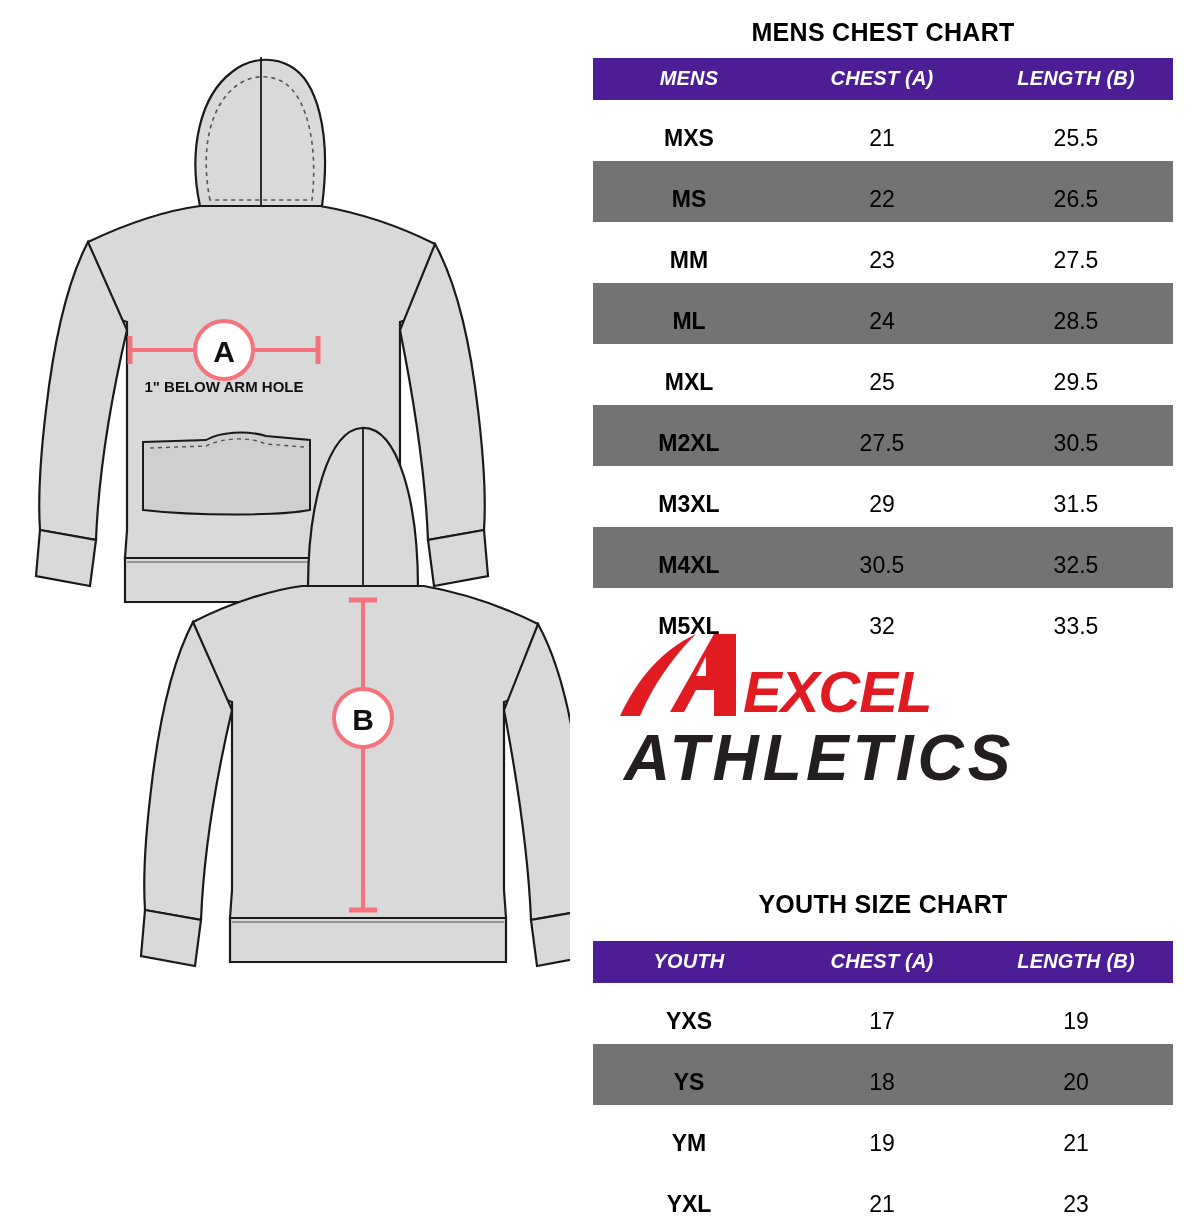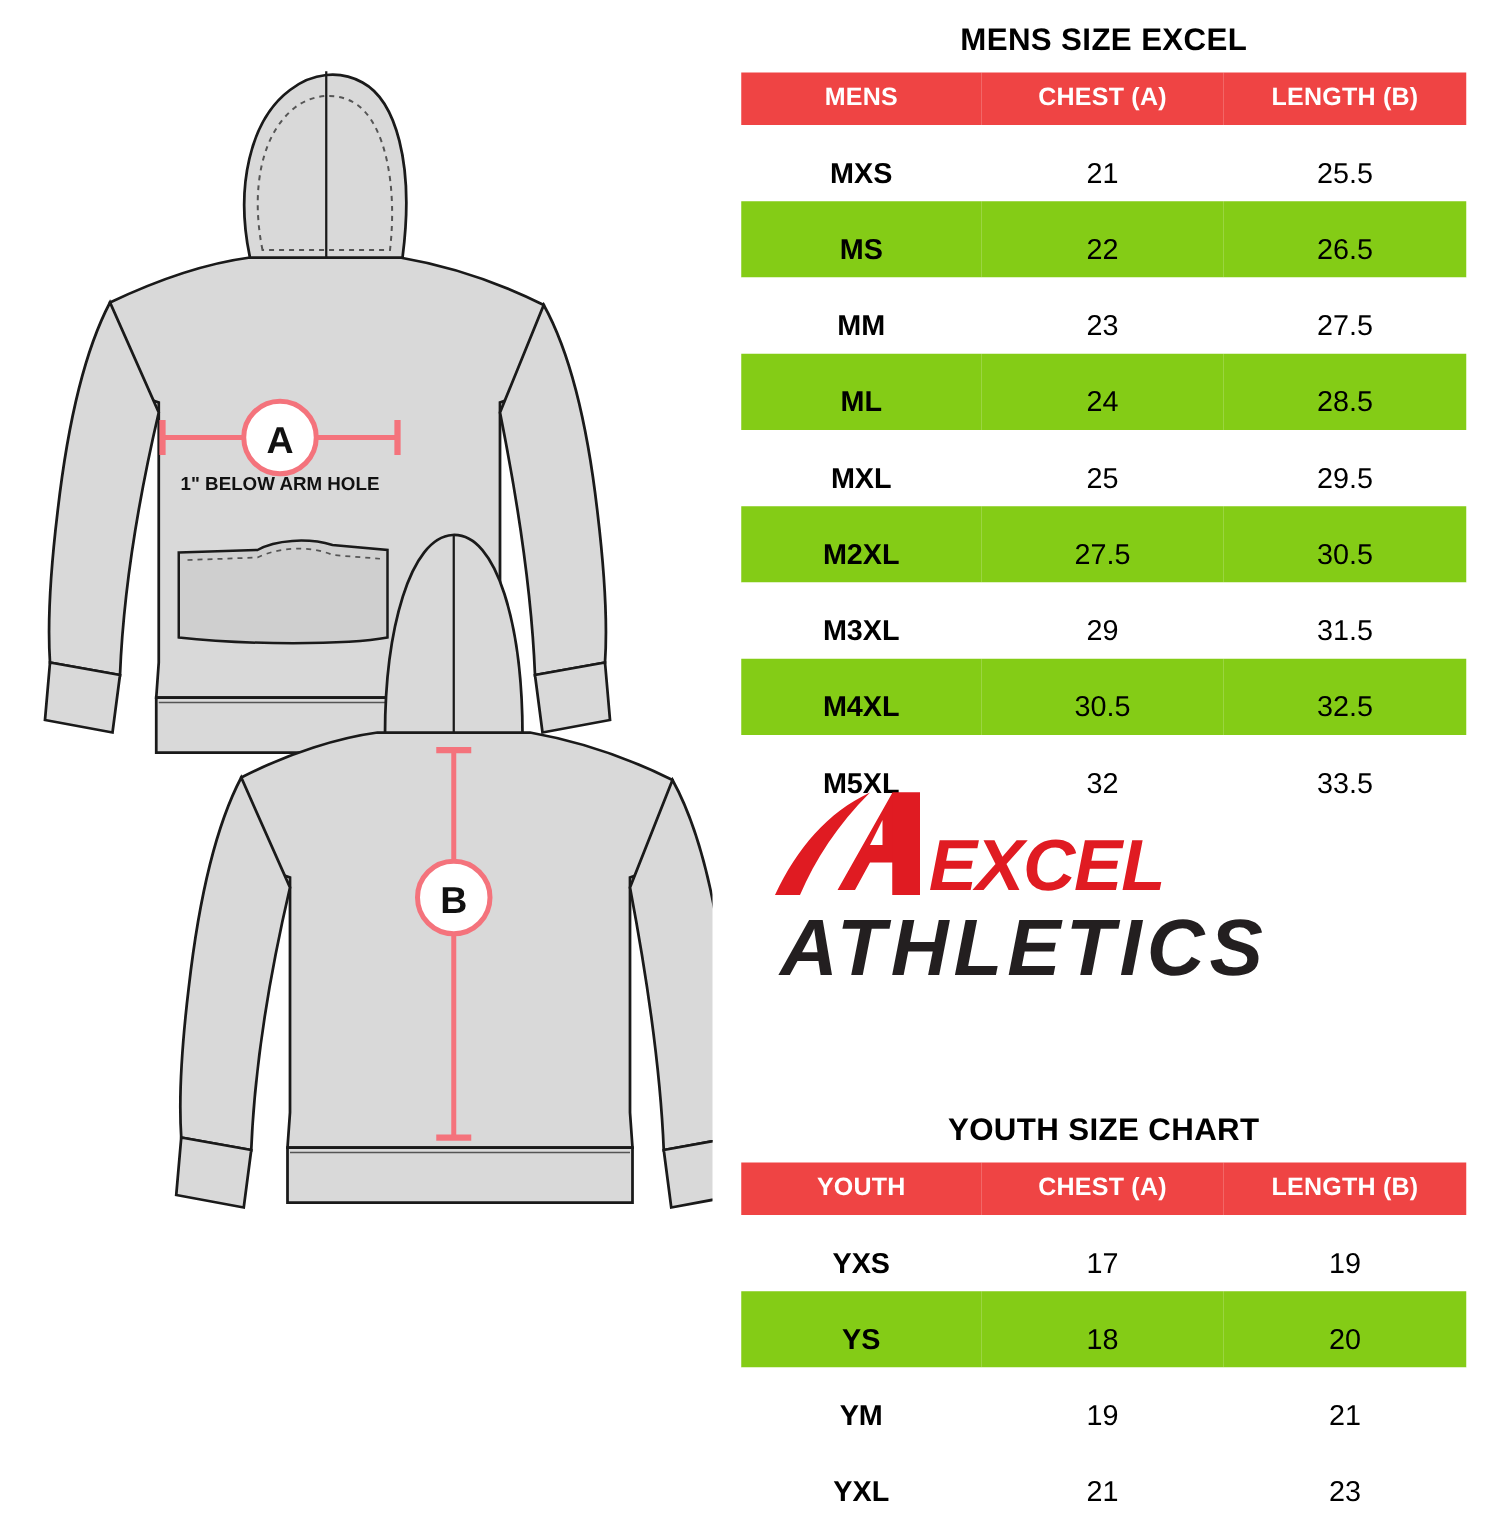--- a/index.html
+++ b/index.html
@@ -45,36 +45,37 @@
     text-align: center;
     font-size: 25px;
     font-weight: bold;
     letter-spacing: 0.3px;
   }
   table.size-chart {
     border-collapse: collapse;
     table-layout: fixed;
   }
   table.size-chart th {
-    background: #ef4444;
+    background: #4c1d95;
     color: #ffffff;
     font-size: 20px;
     font-weight: bold;
     padding: 9px 0 10px 0;
     text-align: center;
     letter-spacing: 0.2px;
+    font-style: italic;
   }
   table.size-chart td {
     font-size: 23px;
     text-align: center;
     padding: 25px 0 9px 0;
     background: #ffffff;
   }
   table.size-chart tr.alt td {
-    background: #84cc16;
+    background: #737373;
   }
   table.size-chart td.size-label {
     font-weight: bold;
   }
 
   #mens-chart-block {
     position: absolute;
     left: 593px;
     top: 18px;
     width: 580px;
@@ -83,21 +84,21 @@
   #mens-table col.c1 { width: 192px; }
   #mens-table col.c2 { width: 194px; }
   #mens-table col.c3 { width: 194px; }
 
   #youth-chart-block {
     position: absolute;
     left: 593px;
     top: 890px;
     width: 580px;
   }
-  #youth-table { width: 580px; margin-top: 11px; }
+  #youth-table { width: 580px; margin-top: 22px; }
   #youth-table col.c1 { width: 192px; }
   #youth-table col.c2 { width: 194px; }
   #youth-table col.c3 { width: 194px; }
 
   
   #logo-block {
     position: absolute;
     left: 610px;
     top: 620px;
     width: 560px;
@@ -206,21 +207,21 @@
       <line x1="339" y1="590" x2="367" y2="590" stroke="#f4737c" stroke-width="5"></line>
       <line x1="339" y1="900" x2="367" y2="900" stroke="#f4737c" stroke-width="5"></line>
       <circle cx="353" cy="708" r="29" fill="#ffffff" stroke="#f4737c" stroke-width="4"></circle>
       <text x="353" y="720" text-anchor="middle" font-family="Liberation Sans, sans-serif" font-size="30" font-weight="bold" fill="#111111">B</text>
     </g>
   </svg>
 
 </div>
 
 <div id="mens-chart-block">
-  <div class="chart-title">MENS SIZE EXCEL</div>
+  <div class="chart-title">MENS CHEST CHART</div>
   <table class="size-chart" id="mens-table">
     <colgroup>
         <col class="c1">
         <col class="c2">
         <col class="c3">
       </colgroup>
     <thead>
       <tr>
         <th>MENS</th>
         <th>CHEST (A)</th>

